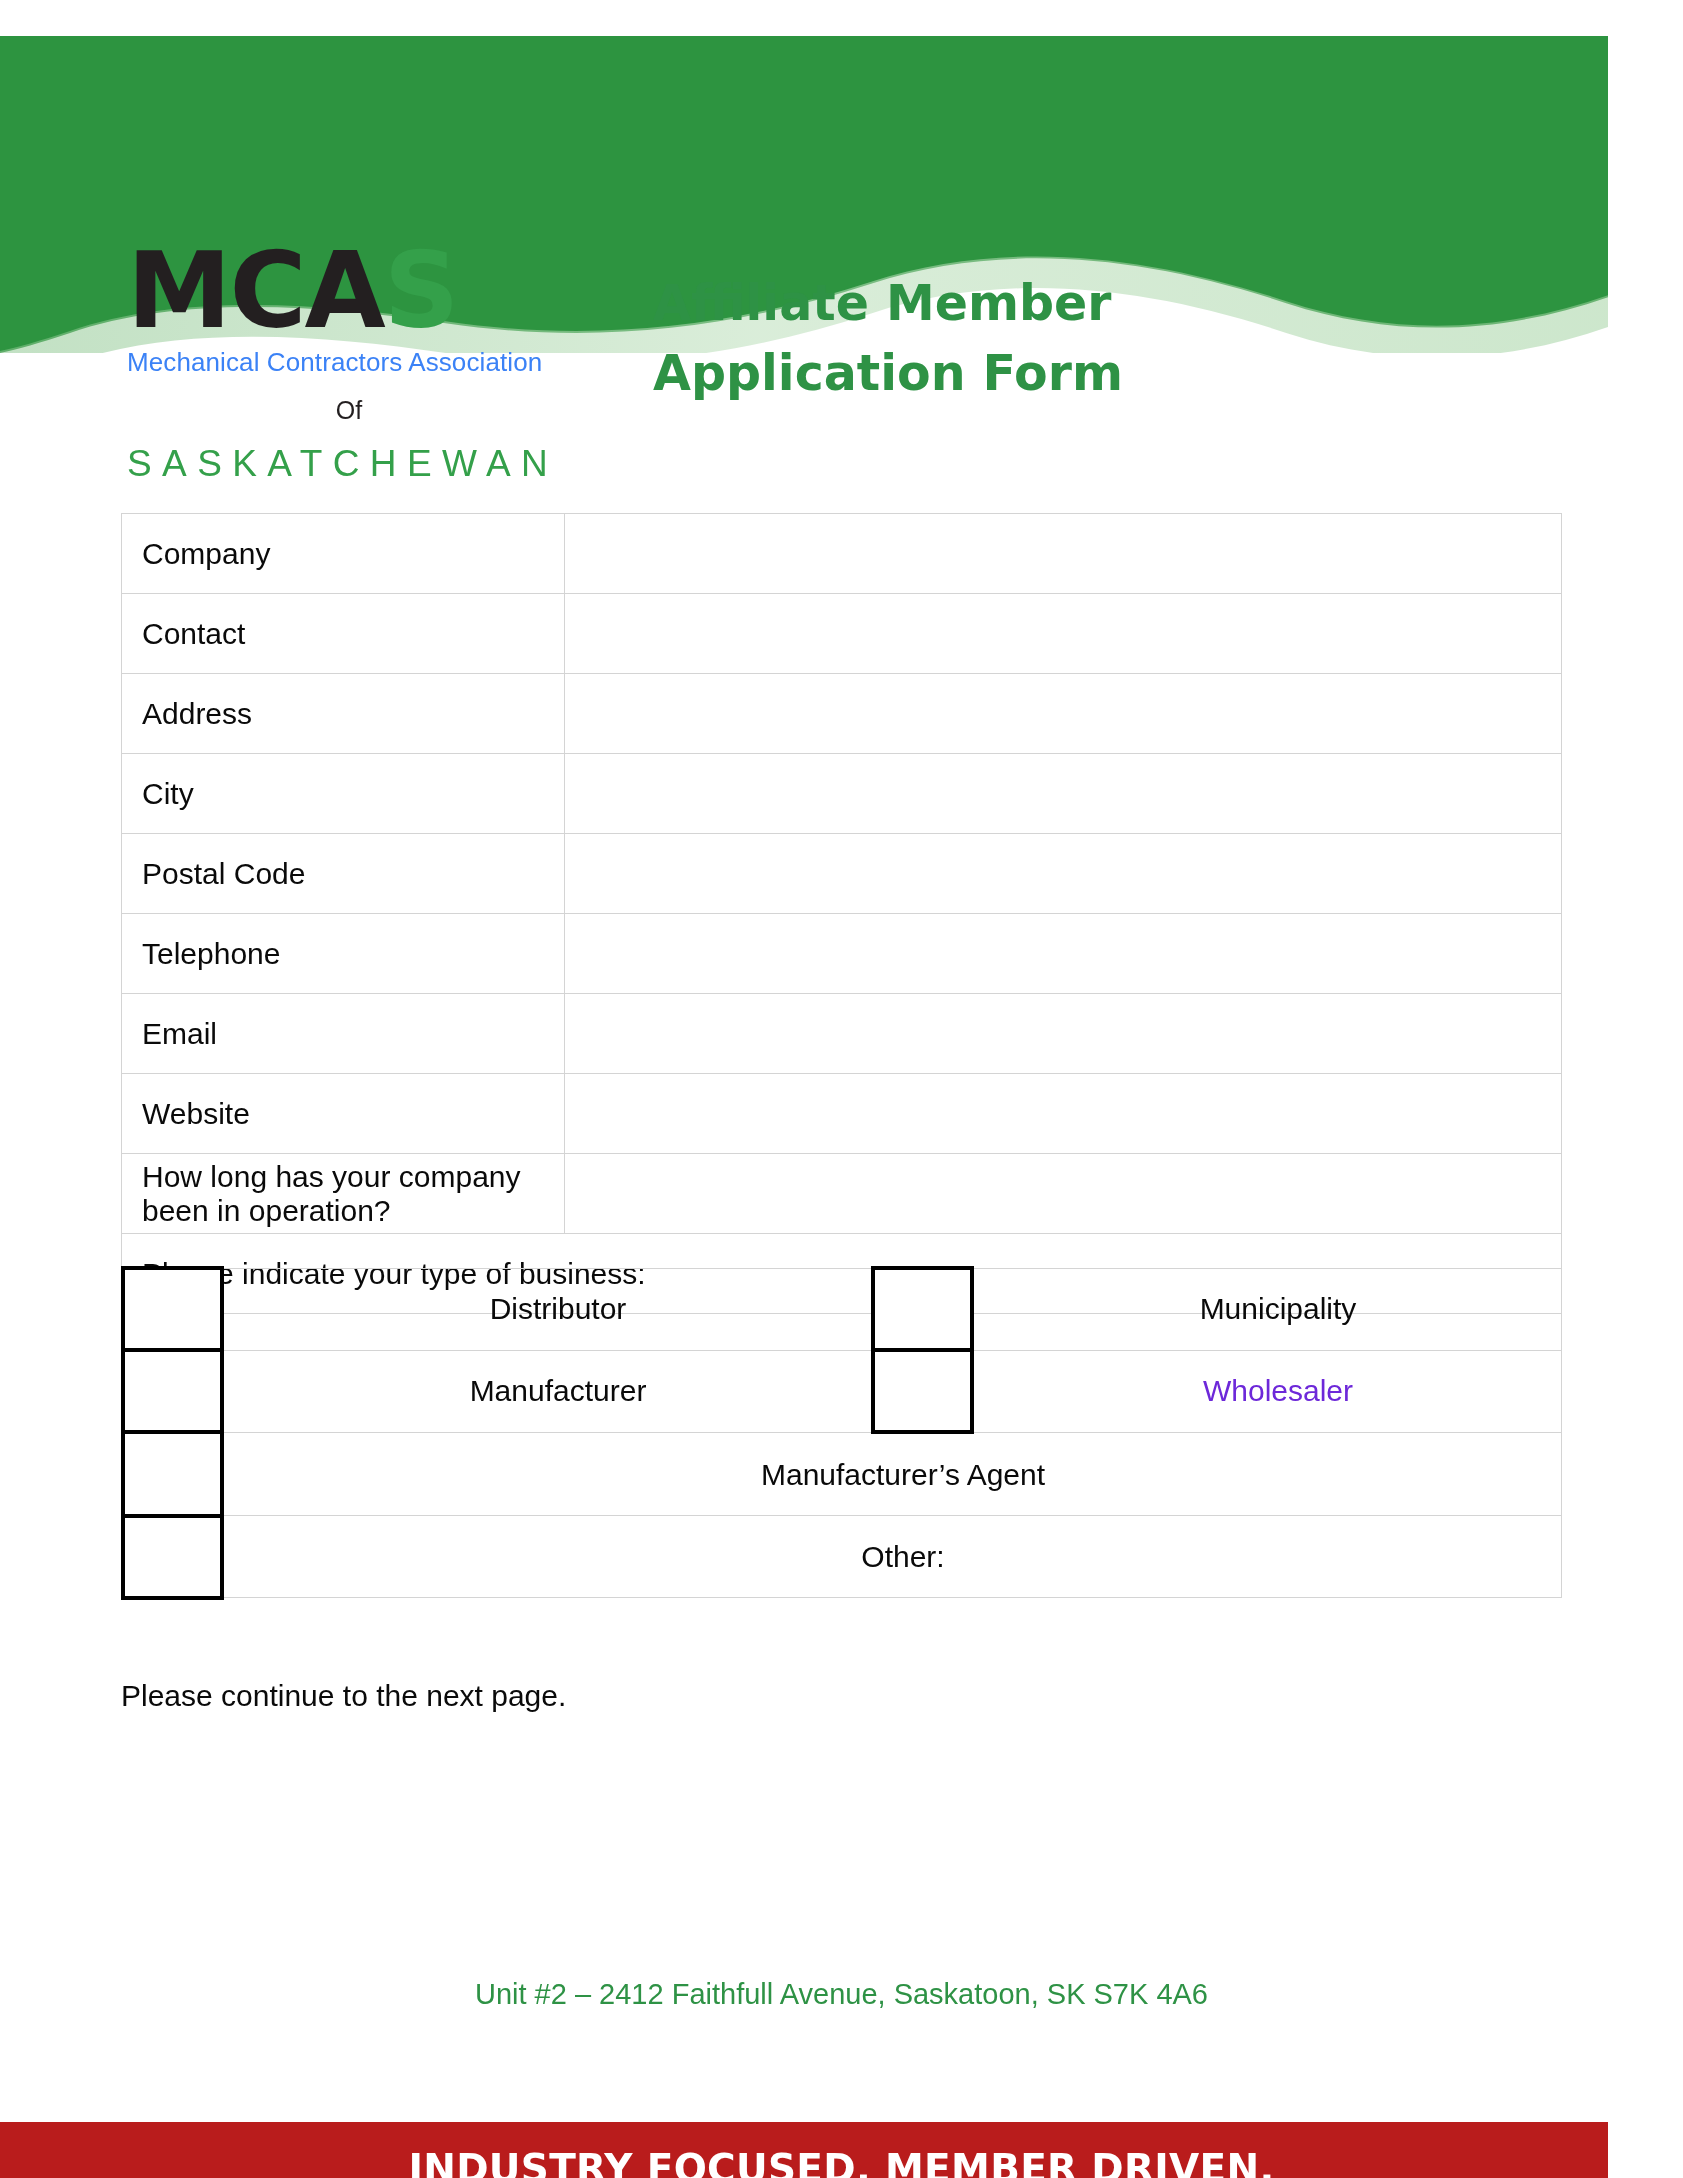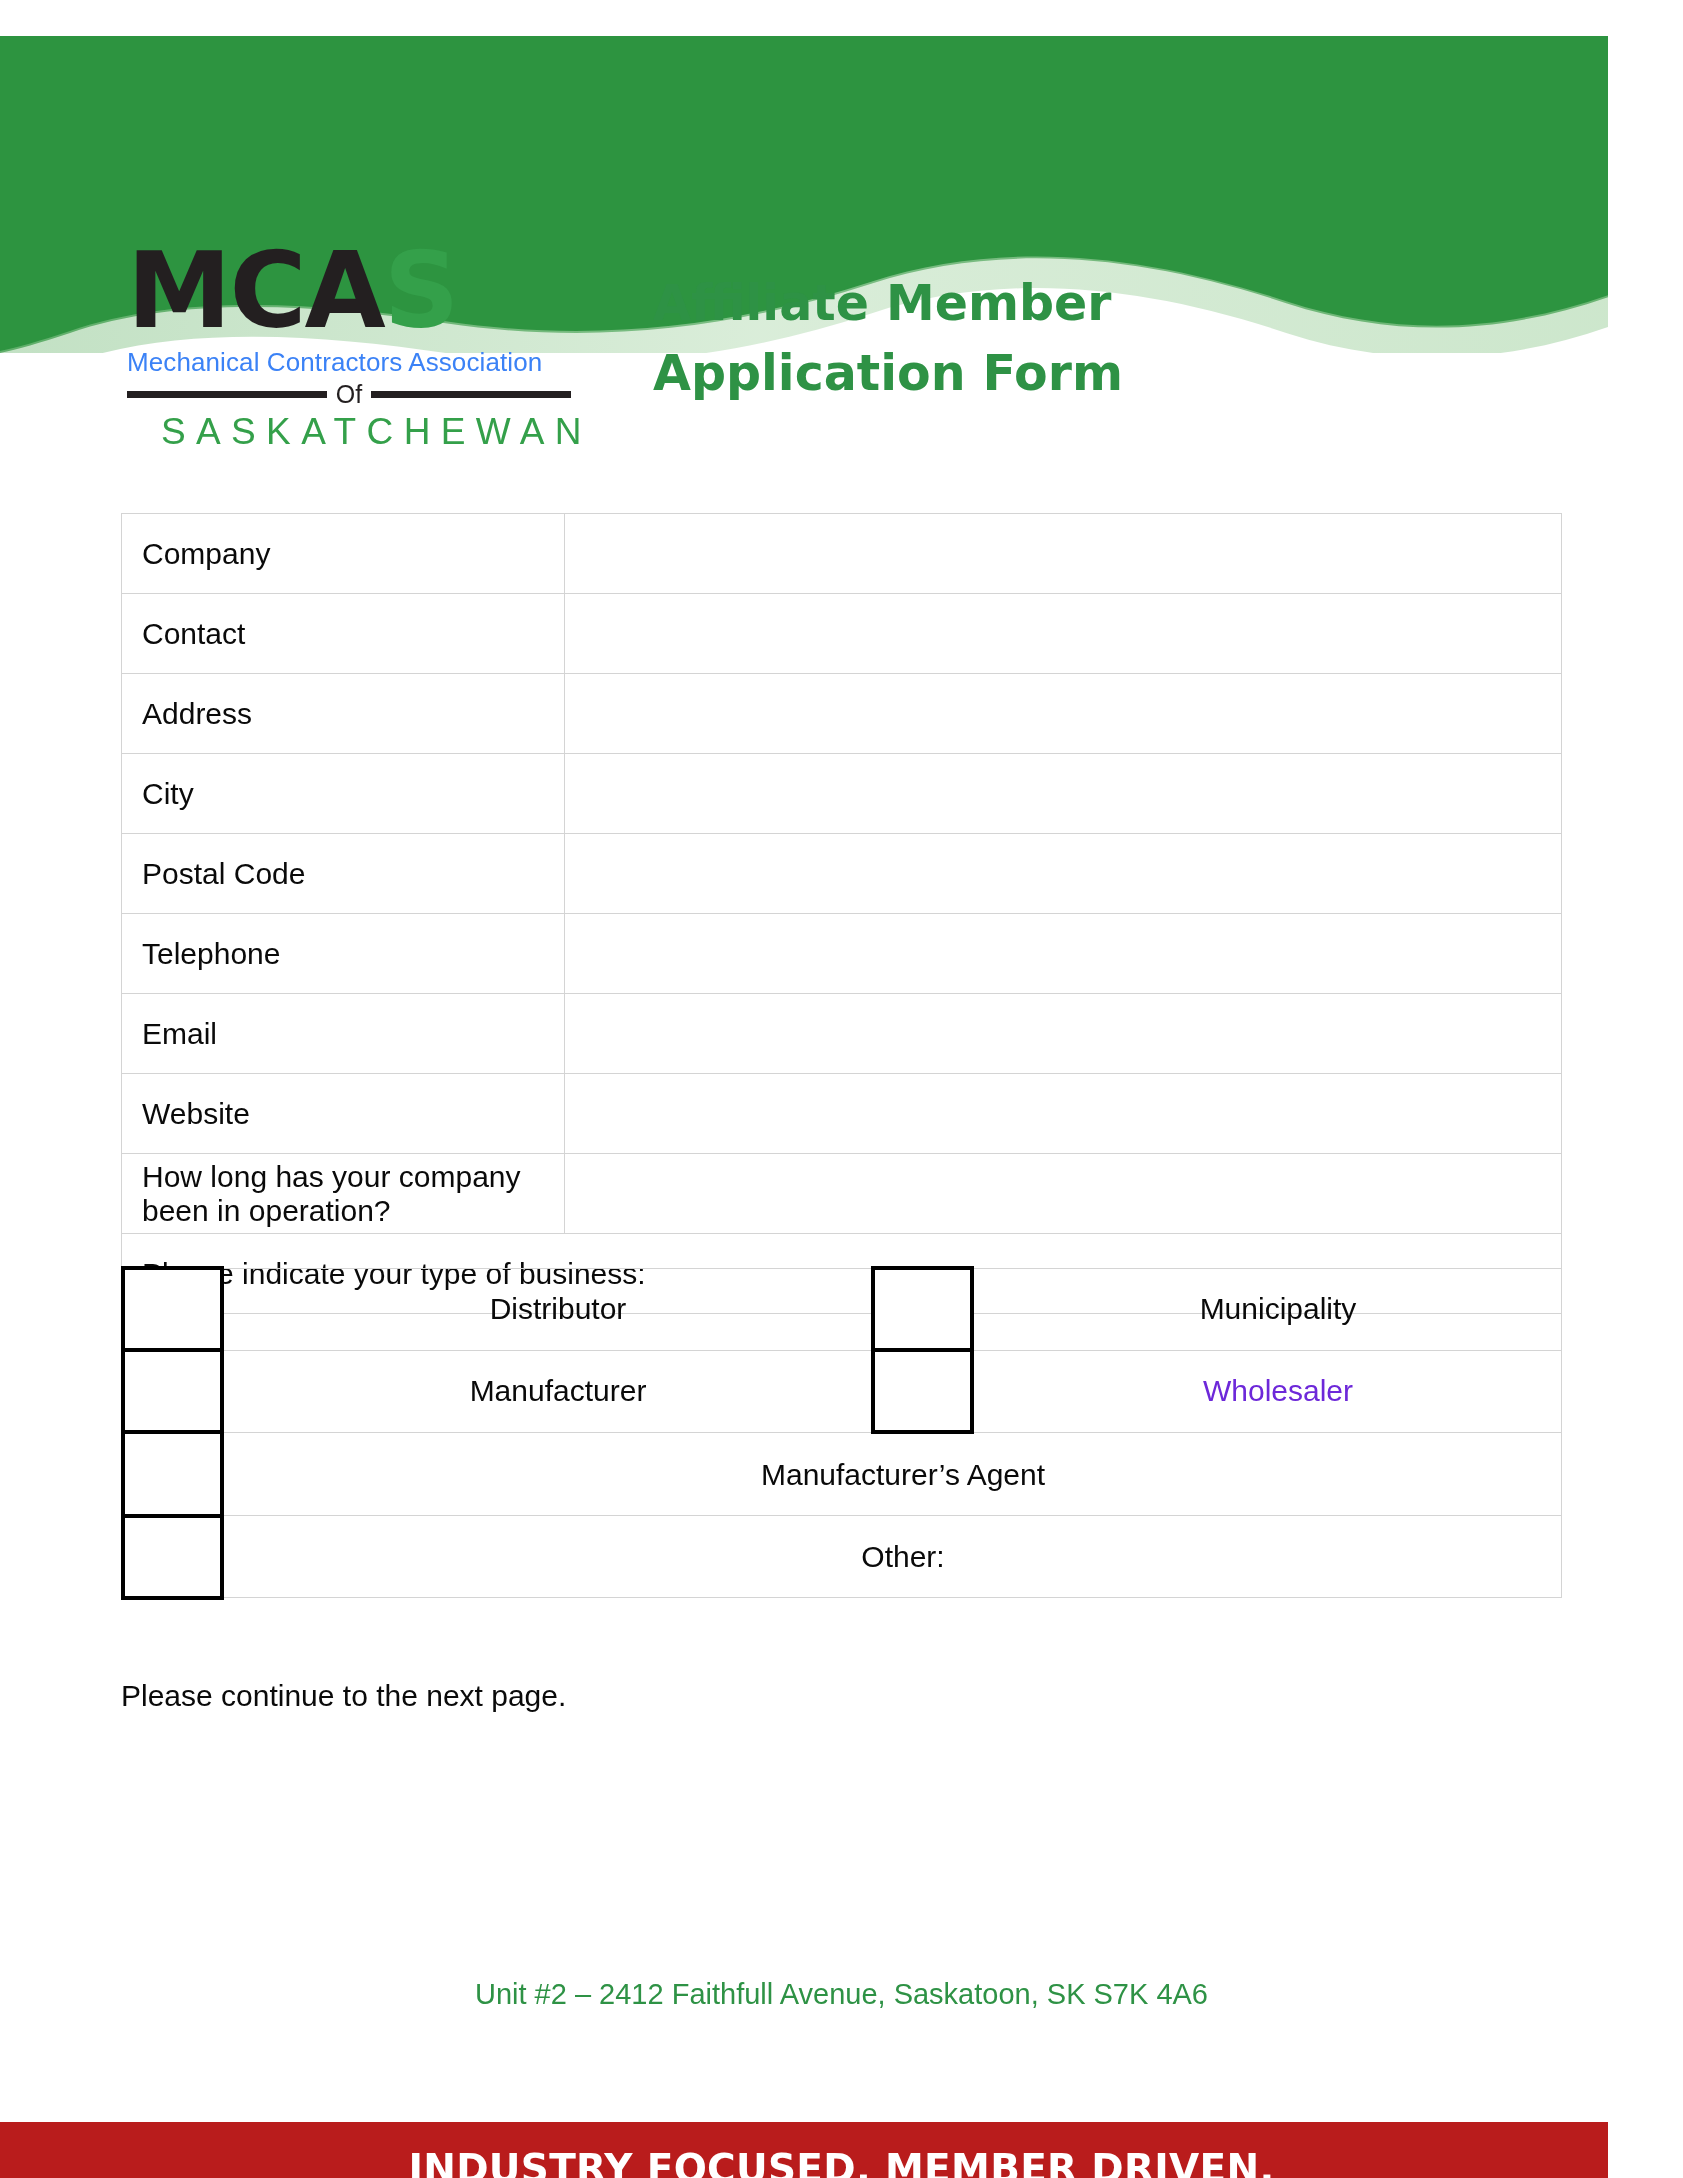--- a/index.html
+++ b/index.html
@@ -54,40 +54,40 @@
     letter-spacing: 0.1px;
     margin-top: 3px;
     white-space: nowrap;
   }
   #logo-of-row {
     display: flex;
     align-items: center;
     gap: 9px;
     margin-top: 4px;
     width: 444px;
+    flex-direction: column;
   }
   #logo-of-row .rule {
     flex: 1 1 auto;
     height: 7px;
     background: #231f20;
   }
   #logo-of-label {
     font-family: "Liberation Sans", sans-serif;
     font-size: 25px;
     color: #231f20;
     line-height: 1;
   }
   #logo-province {
     font-family: "Liberation Sans", sans-serif;
     font-size: 37px;
     color: #34a04a;
     letter-spacing: 10.4px;
     margin-top: 4px;
     white-space: nowrap;
-    text-align: right;
   }
 
   
   #form-title {
     position: absolute;
     left: 653px;
     top: 233px;
     font-family: "DejaVu Sans", sans-serif;
     font-weight: bold;
     font-size: 49px;

